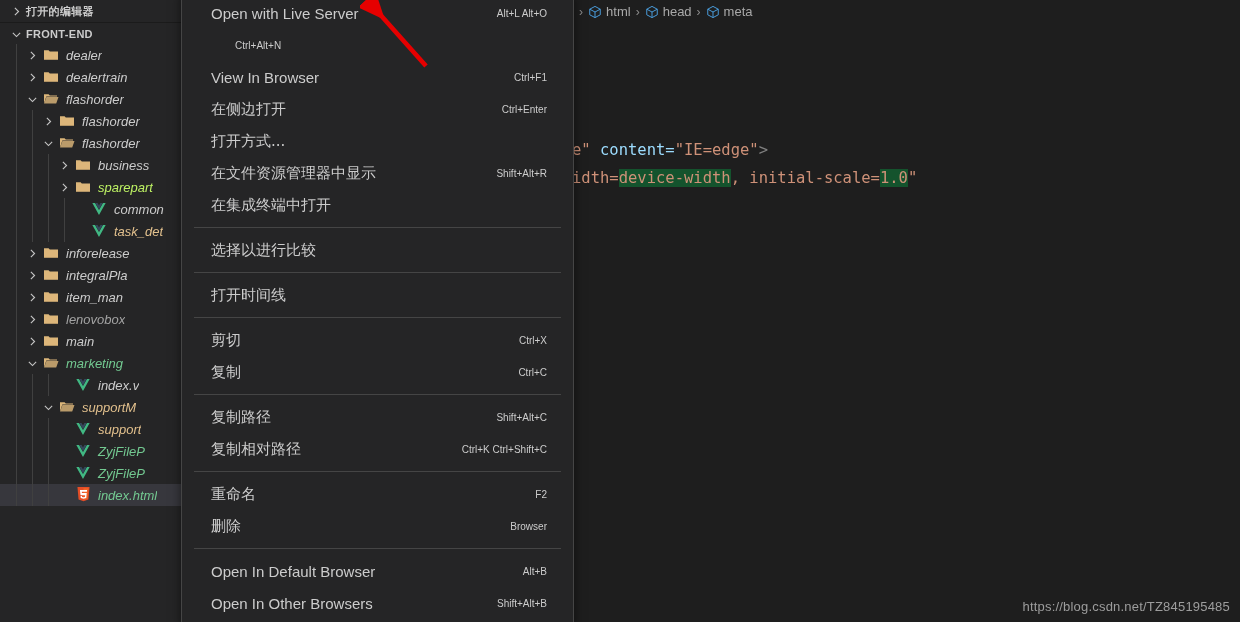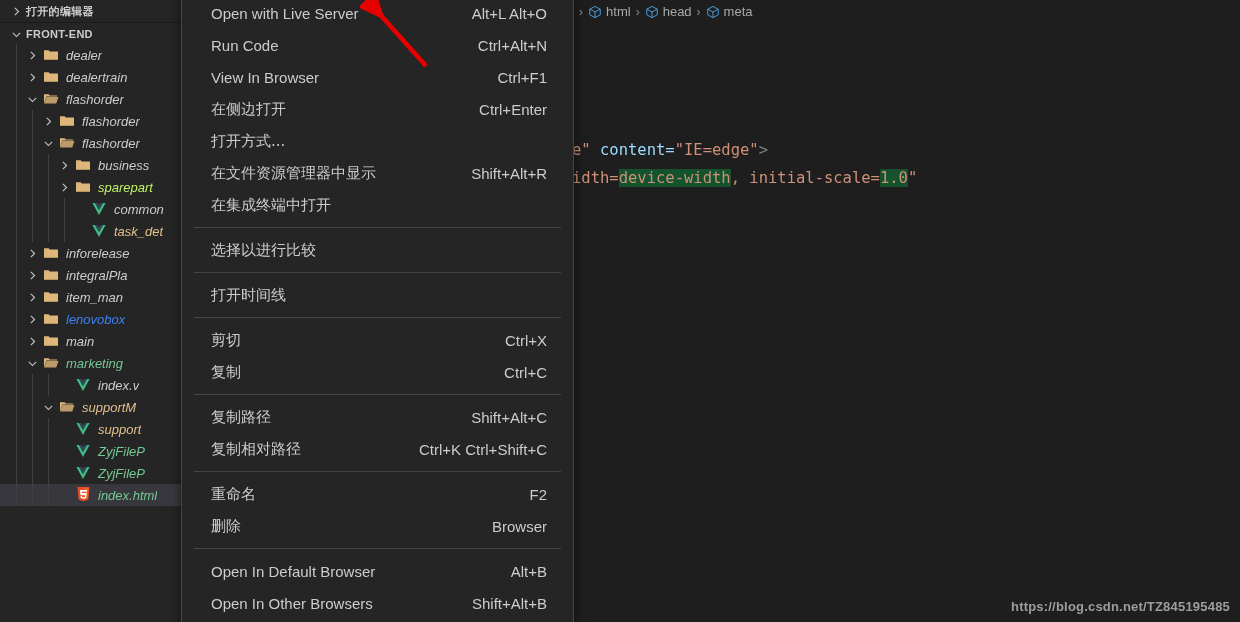--- a/index.html
+++ b/index.html
@@ -146,21 +146,20 @@
   .tok-white { color: #d4d4d4; }
   .hl { background: #14532d; }
 
   #watermark {
     position: absolute;
     right: 10px; bottom: 8px;
     font-size: 13px;
     color: #9d9d9d;
     font-family: "Liberation Sans", sans-serif;
     letter-spacing: .2px;
-    font-weight: bold;
   }
 
   
   #ctxmenu {
     position: absolute;
     left: 181px; top: -8px;
     width: 391px;
     background: #252526;
     border: 1px solid #454545;
     box-shadow: 0 2px 10px rgba(0,0,0,.55);
@@ -173,21 +172,21 @@
     padding: 0 26px 0 29px;
     font-size: 15px;
     color: #cccccc;
     cursor: default;
     white-space: nowrap;
   }
   .mi-label { flex: 1 1 auto; }
   .mi-key {
     flex: 0 0 auto;
     color: #cccccc;
-    font-size: 15px;
+    font-size: 10px;
     padding-left: 24px;
   }
   .msep {
     height: 1px;
     background: #454545;
     margin: 6px 12px;
   }
 
   
   #annot-arrow {
@@ -461,21 +460,21 @@
             <svg viewBox="0 0 16 16" width="13" height="13" fill="none" stroke="#c5c5c5" stroke-width="1.4">
               <polyline points="6,3.5 10.5,8 6,12.5"></polyline>
             </svg>
           </span>
           <span class="ficon">
             <svg class="folder-svg" viewBox="0 0 16 16">
               <path d="M1 3.2h4.6l1.2 1.3H15v8.1H1z" fill="#dcb67a"></path>
               <path d="M1 5.3h14v7.3H1z" fill="#dcb67a" opacity=".92"></path>
             </svg>
           </span>
-          <span class="label" style="color: #3b82f6;">lenovobox</span>
+          <span class="label" style="color: #a3a3a3;">lenovobox</span>
         </div>
         <div class="row">
           <div class="indent-guides">
             <div class="guide" style="left: 16px;"></div>
           </div>
           <div style="width: 24px; flex: 0 0 auto;"></div>
           <span class="arrow">
             <svg viewBox="0 0 16 16" width="13" height="13" fill="none" stroke="#c5c5c5" stroke-width="1.4">
               <polyline points="6,3.5 10.5,8 6,12.5"></polyline>
             </svg>
@@ -683,21 +682,20 @@
 
     <div id="watermark">https://blog.csdn.net/TZ845195485</div>
   </div>
 
   <div id="ctxmenu">
       <div class="mi">
         <span class="mi-label">Open with Live Server</span>
         <span class="mi-key">Alt+L Alt+O</span>
       </div>
       <div class="mi">
-        <span class="mi-label">Run Code</span>
         <span class="mi-key">Ctrl+Alt+N</span>
       </div>
       <div class="mi">
         <span class="mi-label">View In Browser</span>
         <span class="mi-key">Ctrl+F1</span>
       </div>
       <div class="mi">
         <span class="mi-label cjk">在侧边打开</span>
         <span class="mi-key">Ctrl+Enter</span>
       </div>

